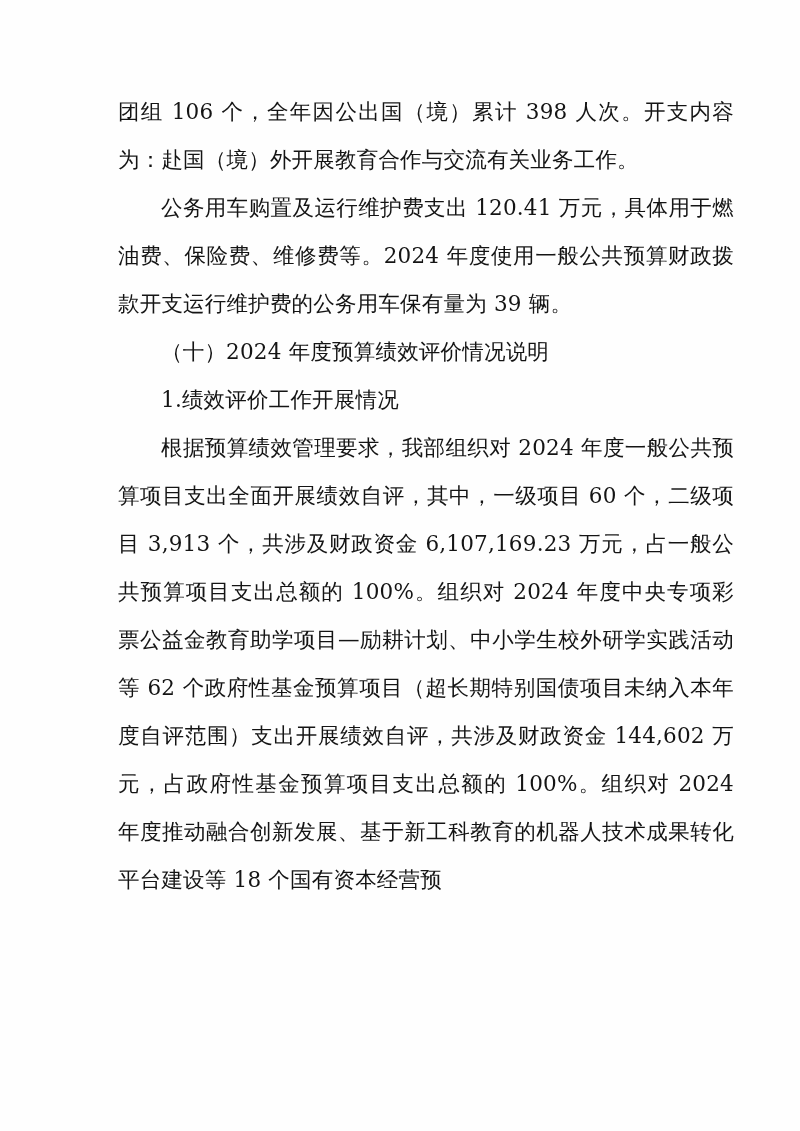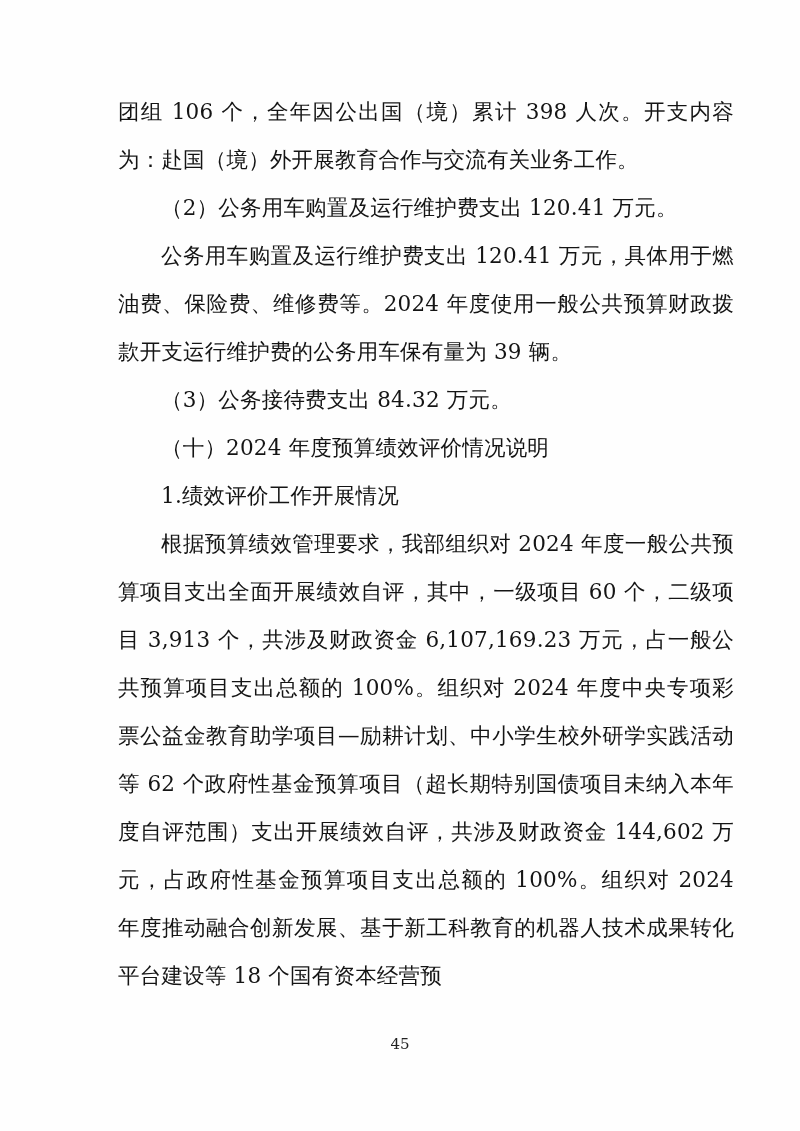--- a/index.html
+++ b/index.html
@@ -64,31 +64,28 @@
   }
 </style>
 </head>
 <body>
 
 <div class="page">
   <div class="doc-body">
 
     <p class="no-indent">团组 106 个，全年因公出国（境）累计 398 人次。开支内容为：赴国（境）外开展教育合作与交流有关业务工作。</p>
 
-    <p class="indent">（2）公务用车购置及运行维护费支出 120.41 万元。</p>
 
     <p class="indent">公务用车购置及运行维护费支出 120.41 万元，具体用于燃油费、保险费、维修费等。2024 年度使用一般公共预算财政拨款开支运行维护费的公务用车保有量为 39 辆。</p>
 
-    <p class="indent">（3）公务接待费支出 84.32 万元。</p>
 
 
     <p class="heading-line">
       <span class="lead">（十）</span><span class="bold-part">2024 年度预算绩效评价情况说明</span>
     </p>
 
     <p class="sub-heading">1.绩效评价工作开展情况</p>
 
     <p class="indent">根据预算绩效管理要求，我部组织对 2024 年度一般公共预算项目支出全面开展绩效自评，其中，一级项目 60 个，二级项目 3,913 个，共涉及财政资金 6,107,169.23 万元，占一般公共预算项目支出总额的 100%。组织对 2024 年度中央专项彩票公益金教育助学项目—励耕计划、中小学生校外研学实践活动等 62 个政府性基金预算项目（超长期特别国债项目未纳入本年度自评范围）支出开展绩效自评，共涉及财政资金 144,602 万元，占政府性基金预算项目支出总额的 100%。组织对 2024 年度推动融合创新发展、基于新工科教育的机器人技术成果转化平台建设等 18 个国有资本经营预</p>
 
   </div>
 
-  <div class="page-number">45</div>
 </div>
 
 </body></html>

